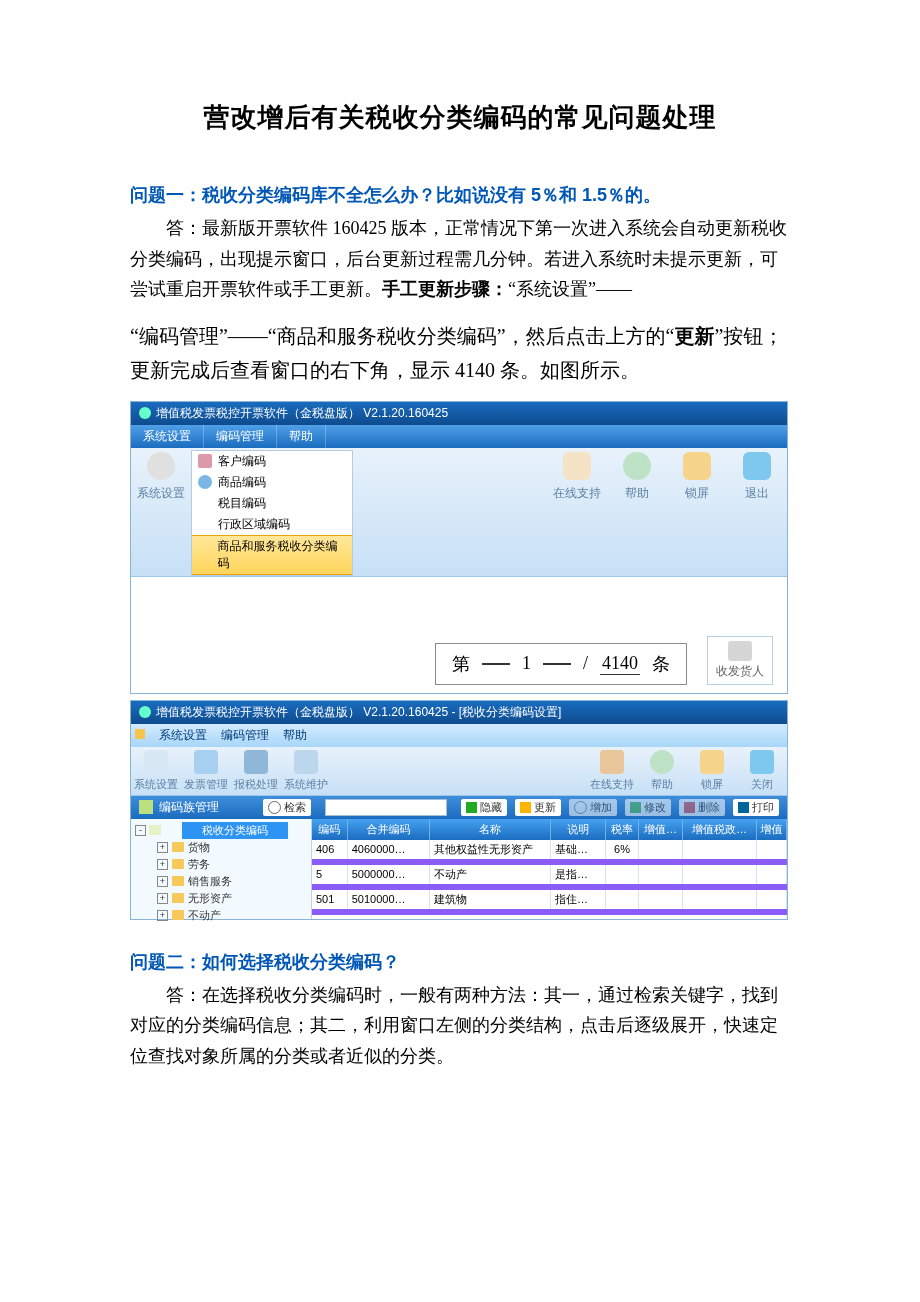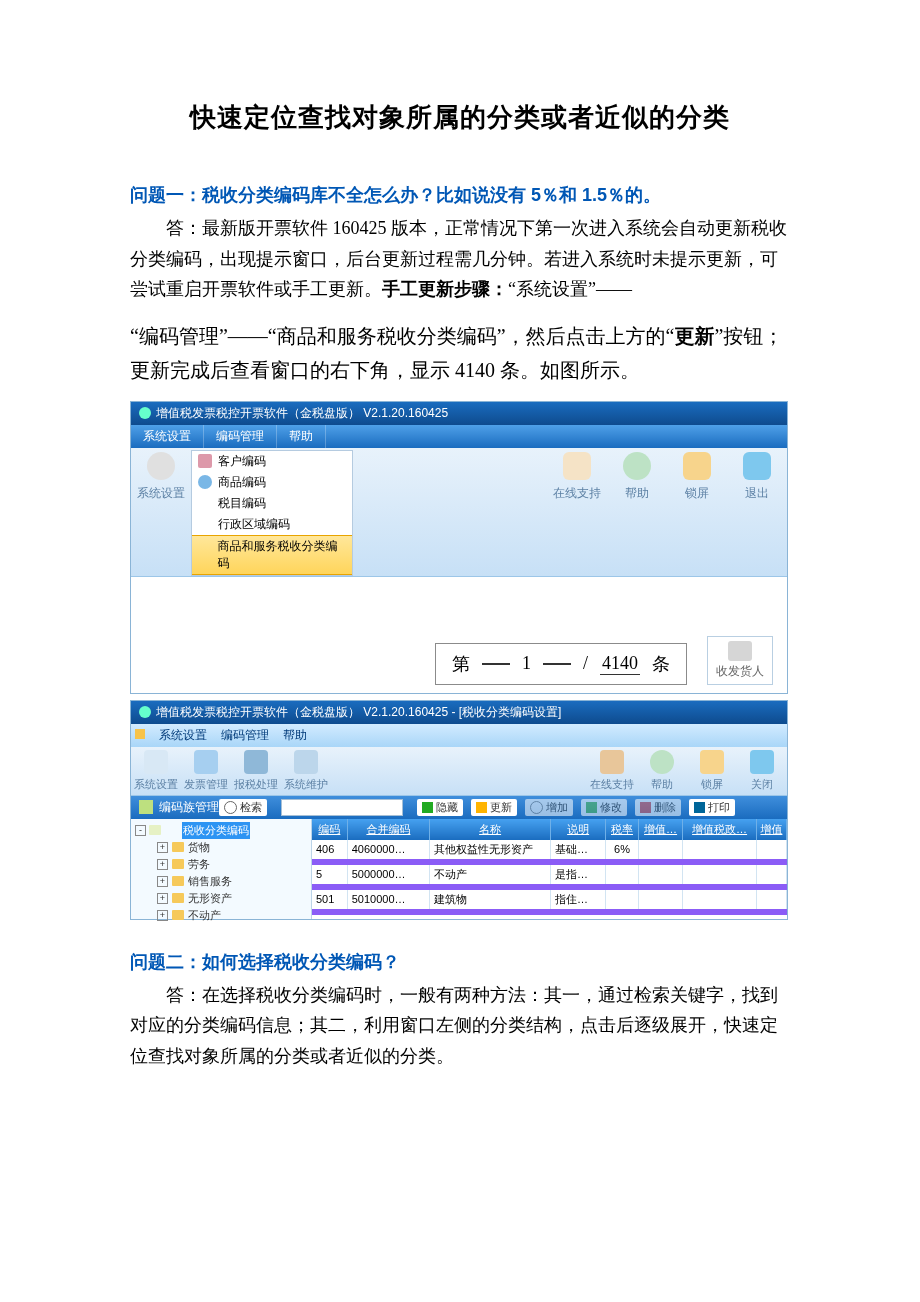--- a/index.html
+++ b/index.html
@@ -189,20 +189,21 @@
   .tb2-btn .ico{display:inline-block;width:24px;height:24px;background:#d8e8f5;border-radius:4px;margin-bottom:1px;}
   .ico.calendar{background:#a6cff0;}
   .ico.monitor{background:#8fb8d8;}
   .ico.wrench{background:#bcd6eb;}
   .row-mid {
     background: linear-gradient(#3f8edc,#1a6cbf);
     color:#fff;
     padding:3px 8px;
     display:flex;
     align-items:center;
+    justify-content:space-between;
     font-size:12px;
   }
   .row-mid-left{display:flex;align-items:center;gap:6px;}
   .row-mid-left .pic{width:14px;height:14px;background:#bde07f;display:inline-block;}
   .row-mid-right{display:flex;align-items:center;gap:8px;border-radius:6px;}
   .mini-btn{display:flex;align-items:center;gap:3px;padding:1px 5px;font-size:11px;background:#fff;color:#333;border-radius:2px;}
   .mini-btn.disabled{opacity:0.55;}
   .mini-ico{width:11px;height:11px;display:inline-block;}
   .mi-search{border:1px solid #666;border-radius:50%;}
   .mi-hide{background:#2a2;}
@@ -215,51 +216,50 @@
   .split-body{display:flex;height:100px;}
   .tree-pane{
     width:172px;
     background:#f3faff;
     border-right:1px solid #bcd4e8;
     padding:3px 4px;
     font-size:11px;
     color:#333;
   }
   .tree-root{
-    background:#2d94f3;color:#fff;padding:1px 1px;display:inline-block;margin-left:18px;
+    background:#2d94f3;color:#fff;padding:1px 20px;display:inline-block;margin-left:18px;
   }
   .tree-row{padding:1px 0 1px 22px;display:flex;align-items:center;gap:4px;}
   .tbox{width:9px;height:9px;border:1px solid #888;display:inline-flex;align-items:center;justify-content:center;font-size:9px;line-height:9px;}
   .fold{width:12px;height:10px;background:#f6c95a;display:inline-block;border-radius:1px;}
   .fold.open{background:#e6f1c4;}
   .table-pane{flex:1;overflow:hidden;}
   table.grid{border-collapse:collapse;width:100%;font-size:11px;}
   table.grid th{
     background:linear-gradient(#46a1f0,#1a6cbf);
     color:#fff;
     font-weight:normal;
     padding:3px 0;
     border-right:1px solid #6fb0e8;
     white-space:nowrap;
-    text-decoration:underline;
   }
   table.grid td{
     border-right:1px solid #d2e4f2;
     border-bottom:6px solid #8b5cf6;
     padding:2px 4px;
     background:#fff;
     white-space:nowrap;
   }
   table.grid td.c{text-align:center;}
 </style>
 </head>
 <body>
 
 <div class="page">
-  <h1>快速定位查找对象所属的分类或者近似的分类</h1>
+  <h1>营改增后有关税收分类编码的常见问题处理</h1>
 
   <p class="q-title">问题一：税收分类编码库不全怎么办？比如说没有 5％和 1.5％的。</p>
   <p class="answer">
     <span>答：最新版开票软件 160425 版本，正常情况下第一次进入系统会自动更新税收分类编码，出现提示窗口，后台更新过程需几分钟。若进入系统时未提示更新，可尝试重启开票软件或手工更新。</span><span class="bold">手工更新步骤：</span><span>“系统设置”——</span>
   </p>
   <p class="answer-cont">
     <span>“编码管理”——“商品和服务税收分类编码”，然后点击上方的“</span><span class="bold">更新</span><span>”按钮；更新完成后查看窗口的右下角，显示 4140 条。如图所示。</span>
   </p>
 
   <div class="app-box">

